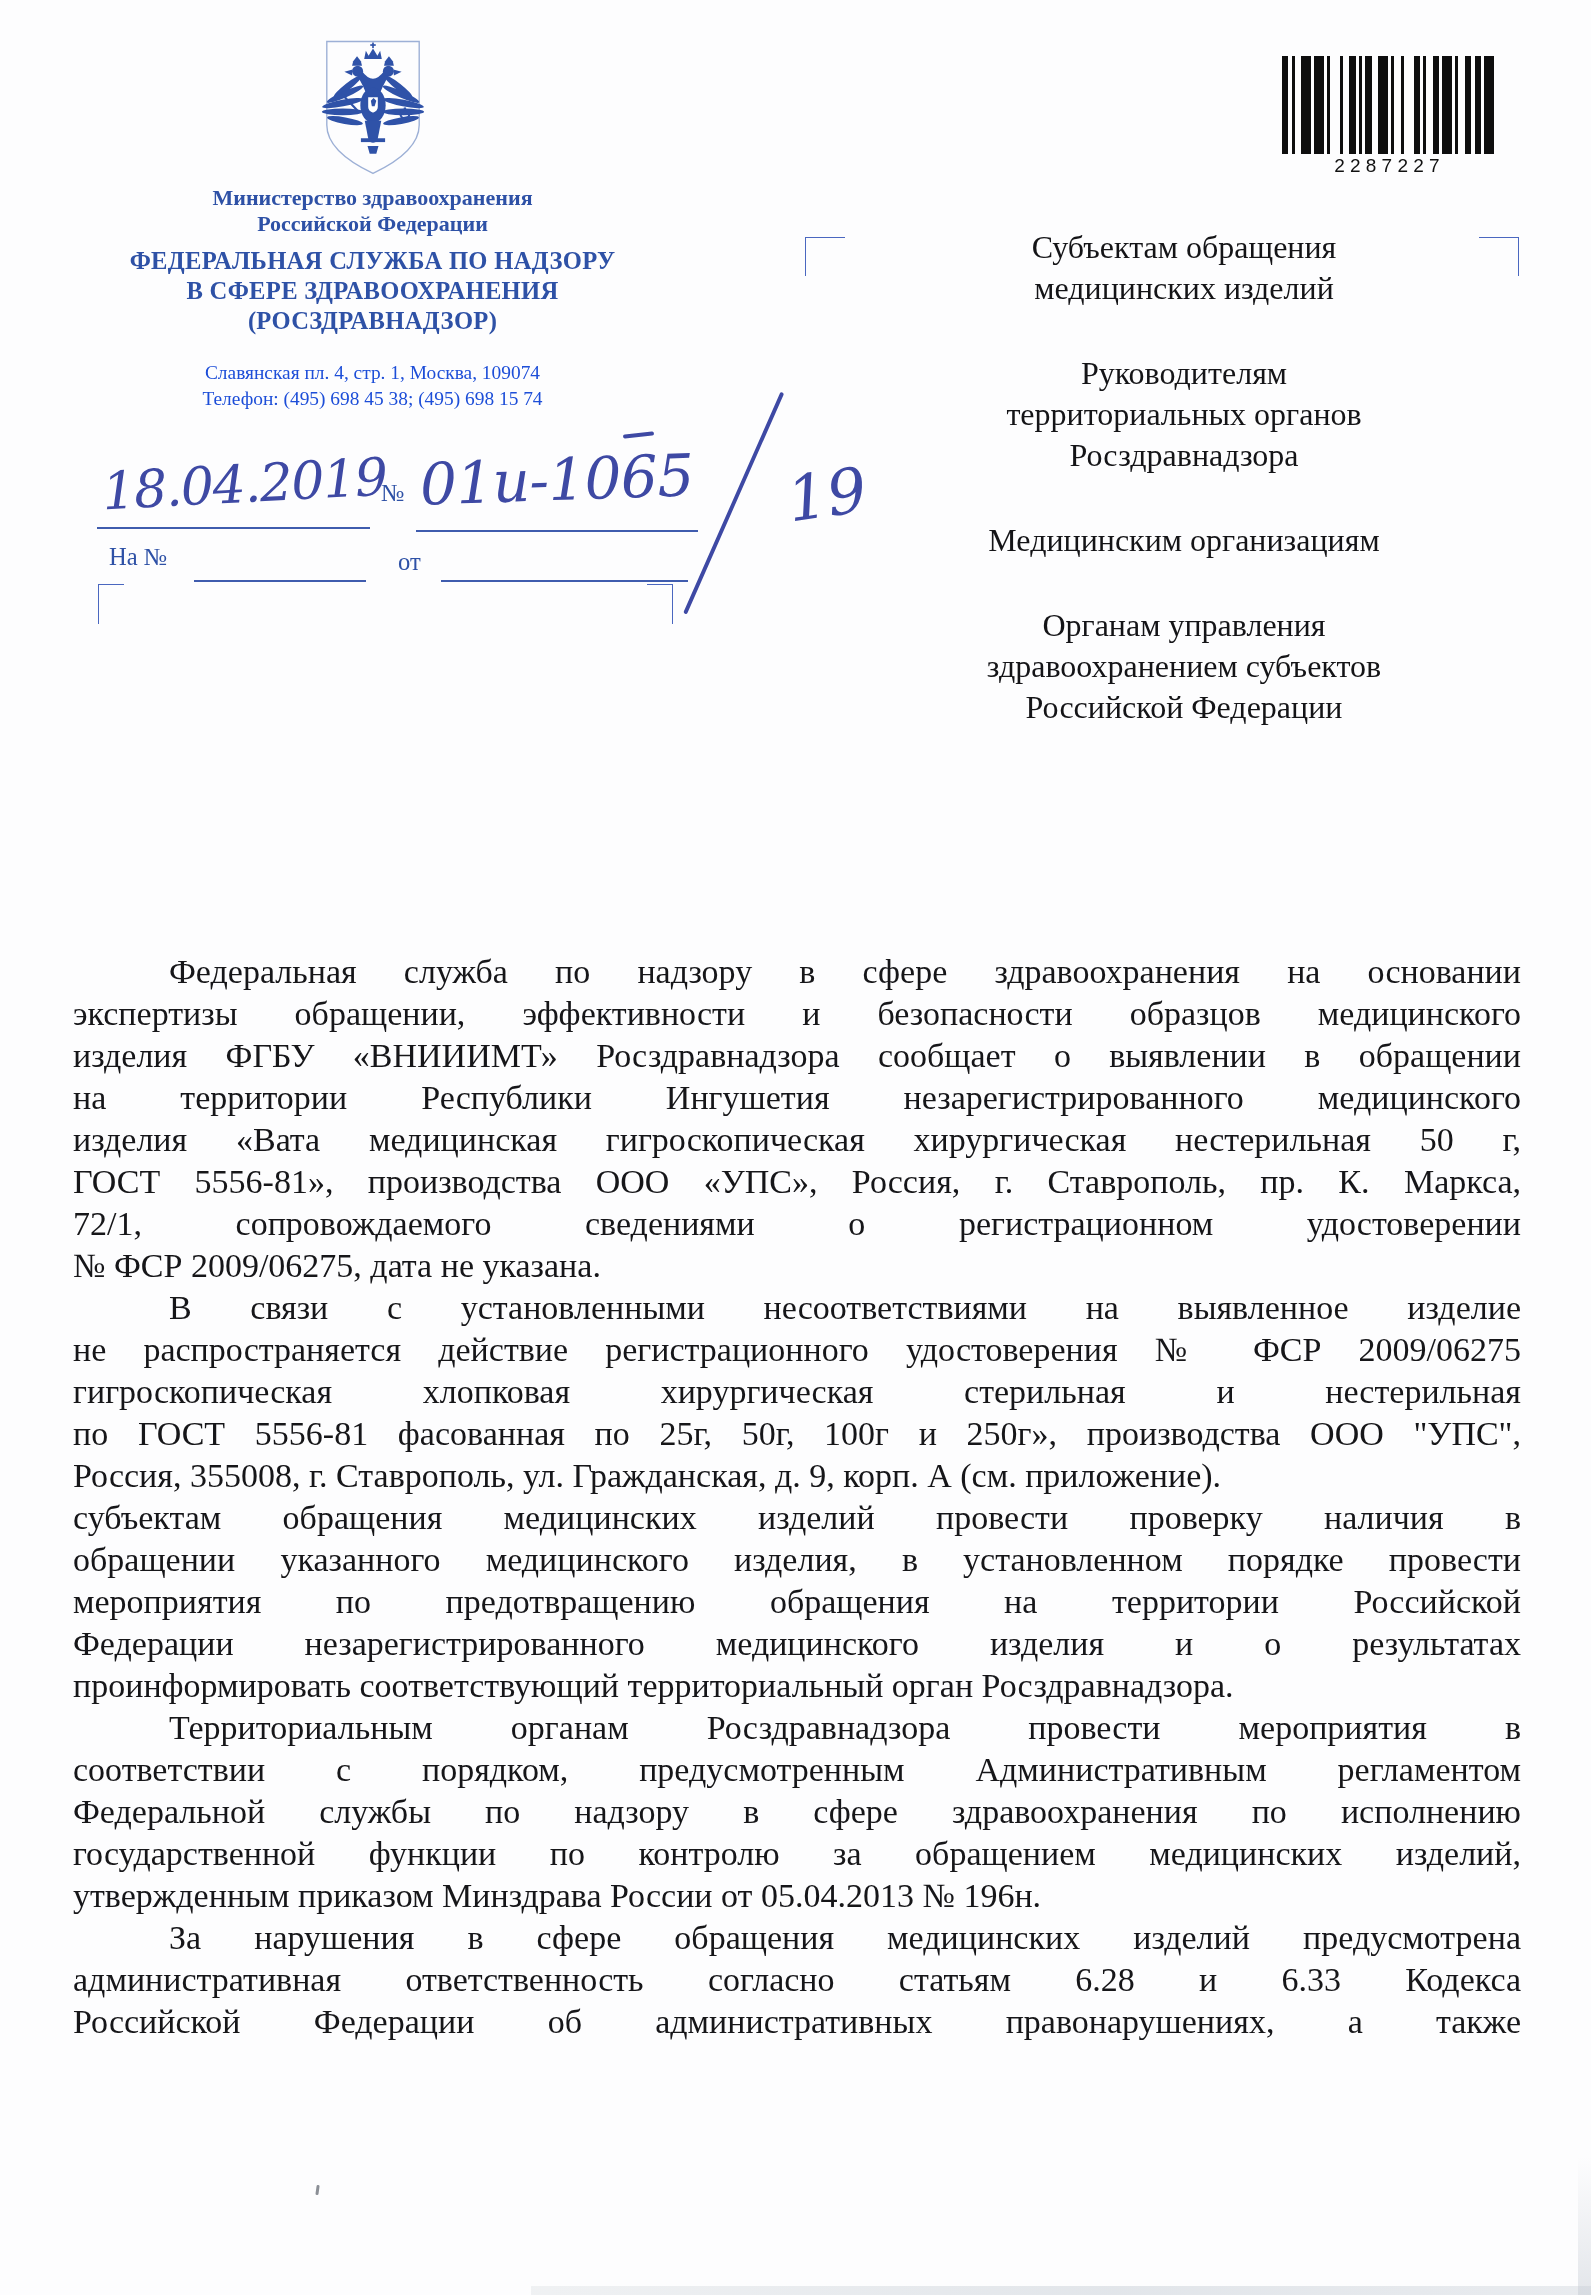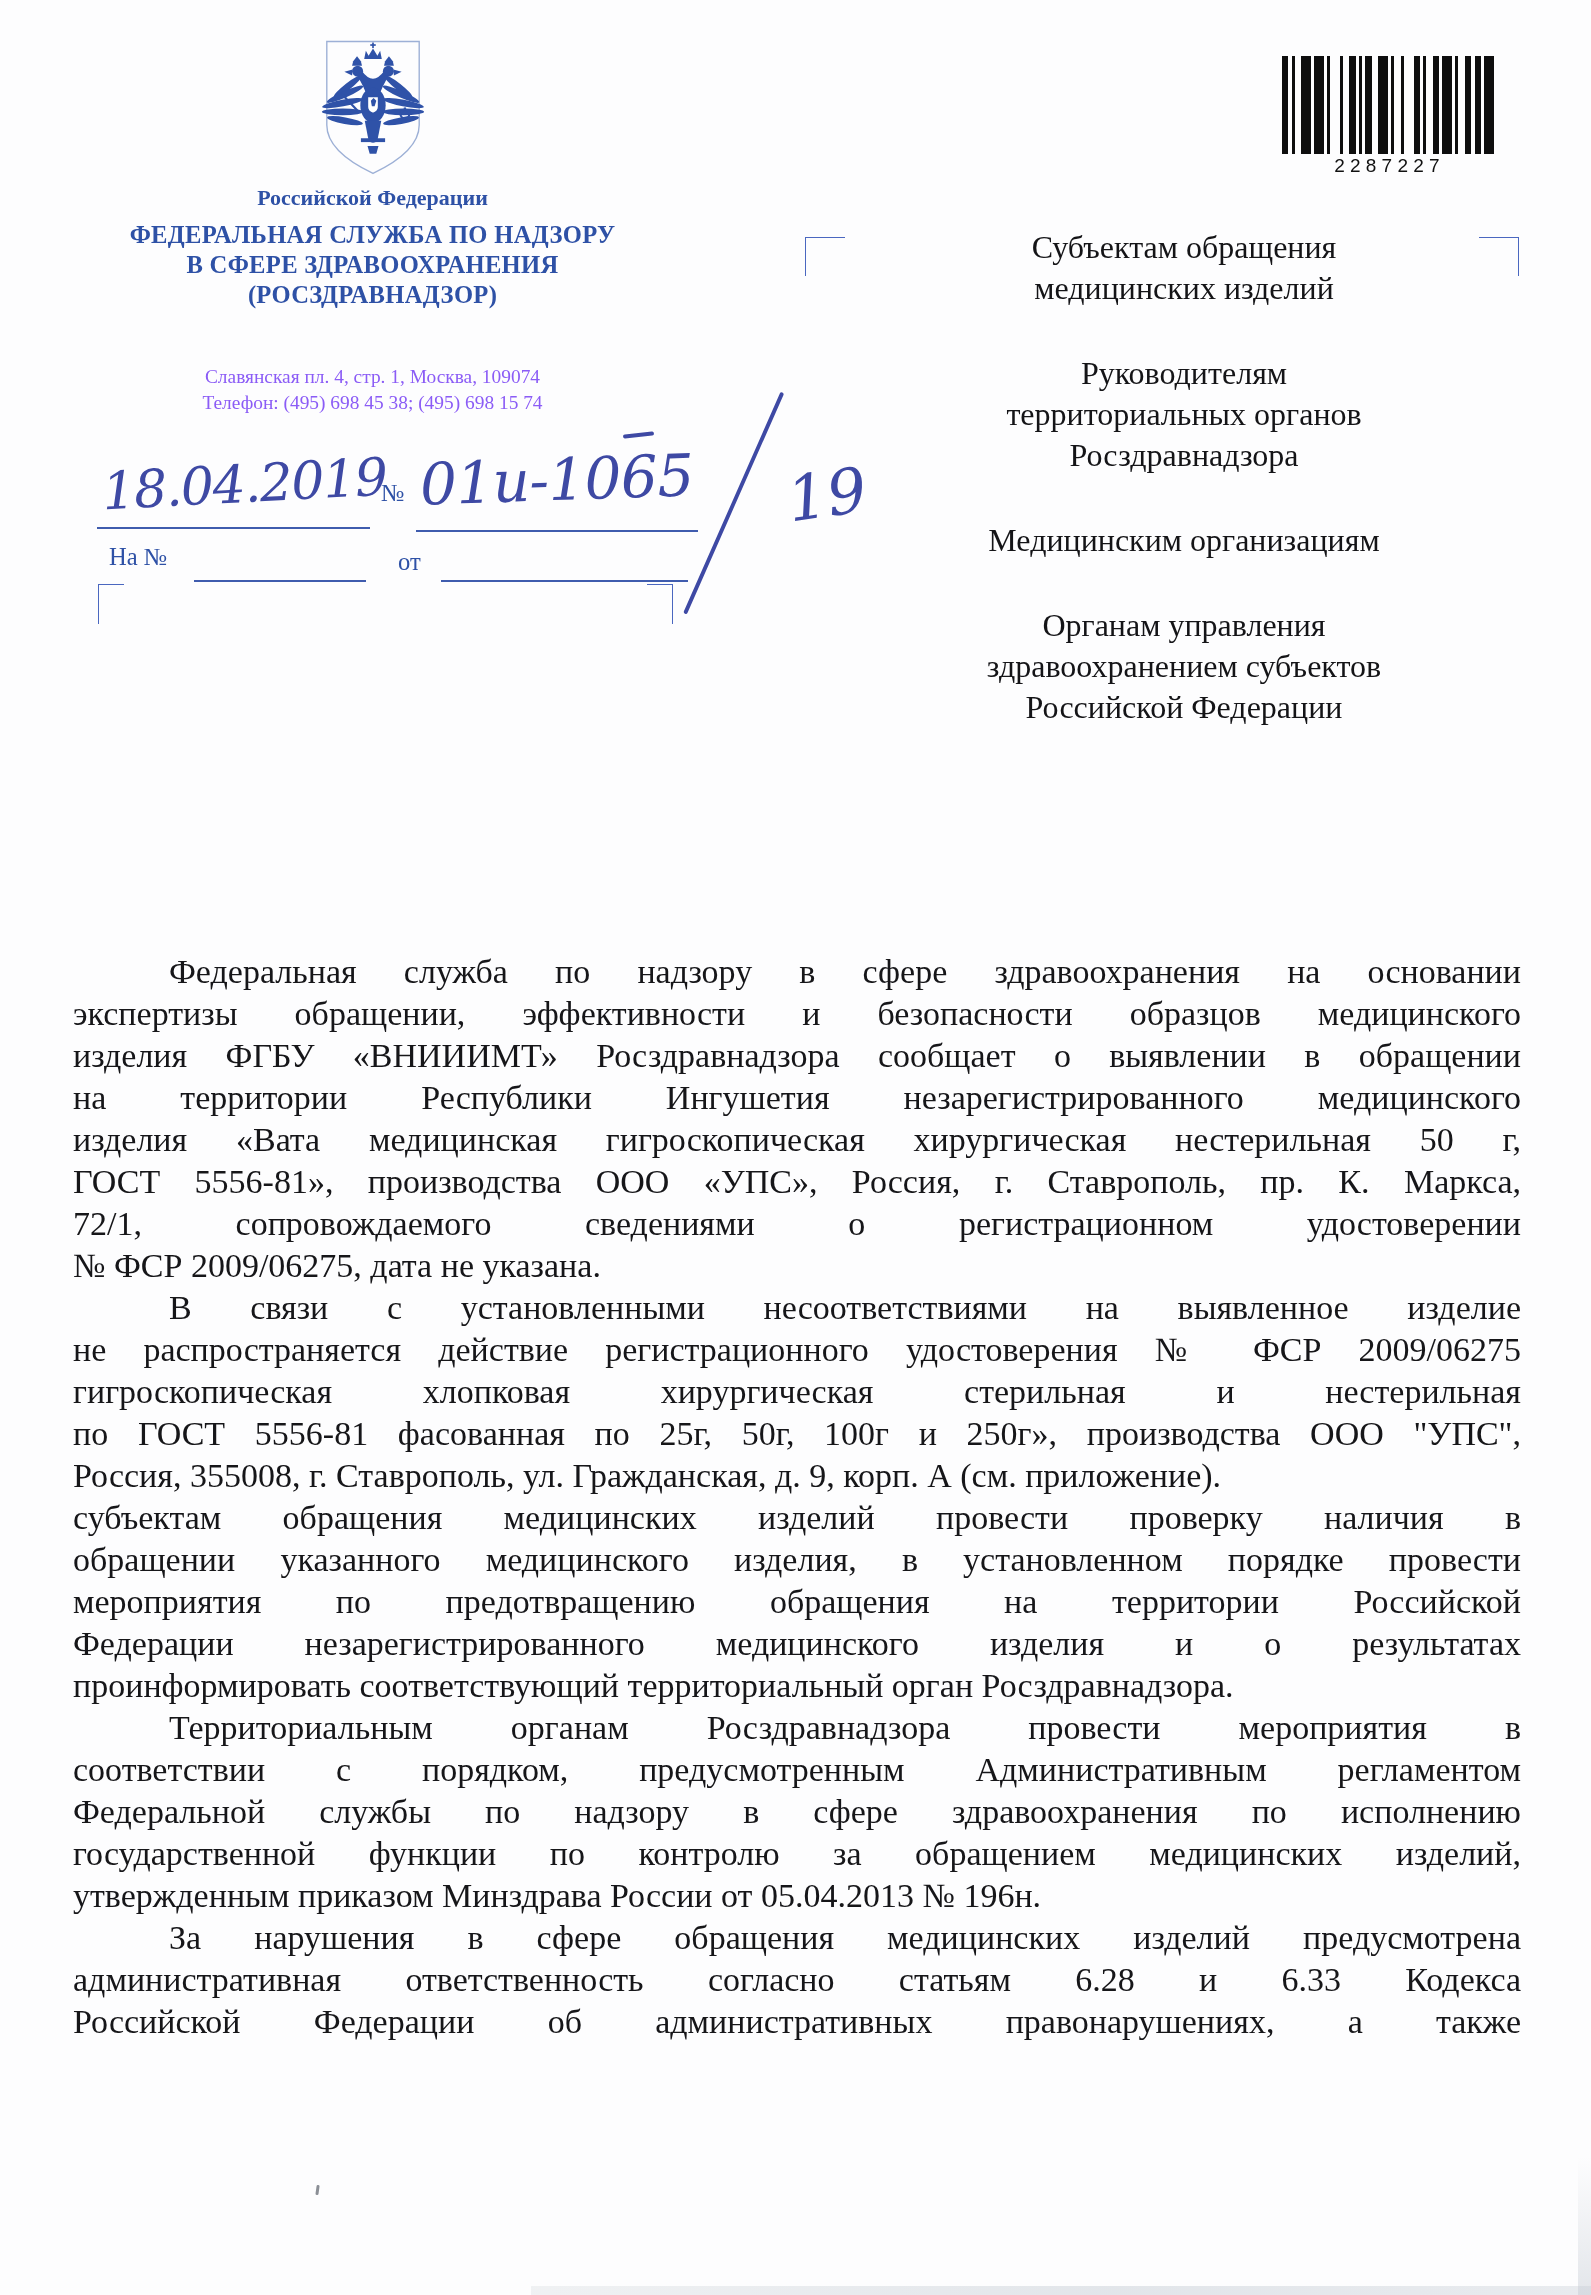--- a/index.html
+++ b/index.html
@@ -3,21 +3,21 @@
 <meta charset="utf-8">
 <style>
   html,body{margin:0;padding:0;background:#9a9a9a;}
   #page{position:relative;width:1592px;height:2295px;background:#fdfdfe;overflow:hidden;
         font-family:"Liberation Serif",serif;color:#161619;}
   
   .hdr{position:absolute;left:76px;top:38px;width:593px;text-align:center;color:#2e51a6;}
   .emblem{display:block;margin:0 auto 6.5px auto;}
   .ministry{font-size:22px;font-weight:bold;line-height:26px;}
   .service{font-size:24.6px;font-weight:bold;line-height:30px;margin-top:9px;letter-spacing:0.3px;}
-  .addr{font-size:19.4px;line-height:26px;margin-top:54px;color:#8b5cf6;}
+  .addr{font-size:19.4px;line-height:26px;margin-top:24px;color:#1d4ed8;}
   
   .hw{position:absolute;font-family:"DejaVu Serif",serif;font-style:italic;color:#3e49a4;}
   .hw-date{left:102px;top:454px;font-size:52px;transform:rotate(-3deg);letter-spacing:-1.3px;}
   .hw-num{left:420px;top:446px;font-size:58px;transform:rotate(-2deg);letter-spacing:-0.6px;}
   .hw-tick{left:623px;top:433px;width:31px;height:3.9px;background:#3e49a4;transform:rotate(-6deg);position:absolute;border-radius:1.9px;}
   .bluelabel{position:absolute;font-size:24.6px;color:#2e51a6;}
   .ul{position:absolute;height:1.9px;background:#3f5cae;}
   .ul1{left:97px;top:527px;width:273px;}
   .ul2{left:416px;top:530px;width:282px;}
   .ul3{left:194px;top:580px;width:172px;}
@@ -92,20 +92,21 @@
       </g>
       <g stroke="#2f52a8" fill="none" stroke-width="4">
         <line x1="72" y1="132" x2="42" y2="100"></line>
         <circle cx="158" cy="138" r="8"></circle>
         <line x1="158" y1="126" x2="158" y2="131"></line>
       </g>
       <path d="M90 106 h20 v19 q0 8 -10 12 q-10 -4 -10 -12 z" fill="#fff" stroke="#2f52a8" stroke-width="2.5"></path>
       <path d="M96 114 l5 -5 5 5 -3 10 h-5 z" fill="#2f52a8"></path>
     </svg>
     <div class="ministry">
+      <div>Министерство здравоохранения</div>
       <div>Российской Федерации</div>
     </div>
     <div class="service">
       <div>ФЕДЕРАЛЬНАЯ СЛУЖБА ПО НАДЗОРУ</div>
       <div>В СФЕРЕ ЗДРАВООХРАНЕНИЯ</div>
       <div>(РОСЗДРАВНАДЗОР)</div>
     </div>
     <div class="addr">
       <div>Славянская пл. 4, стр. 1, Москва, 109074</div>
       <div>Телефон: (495) 698 45 38; (495) 698 15 74</div>

